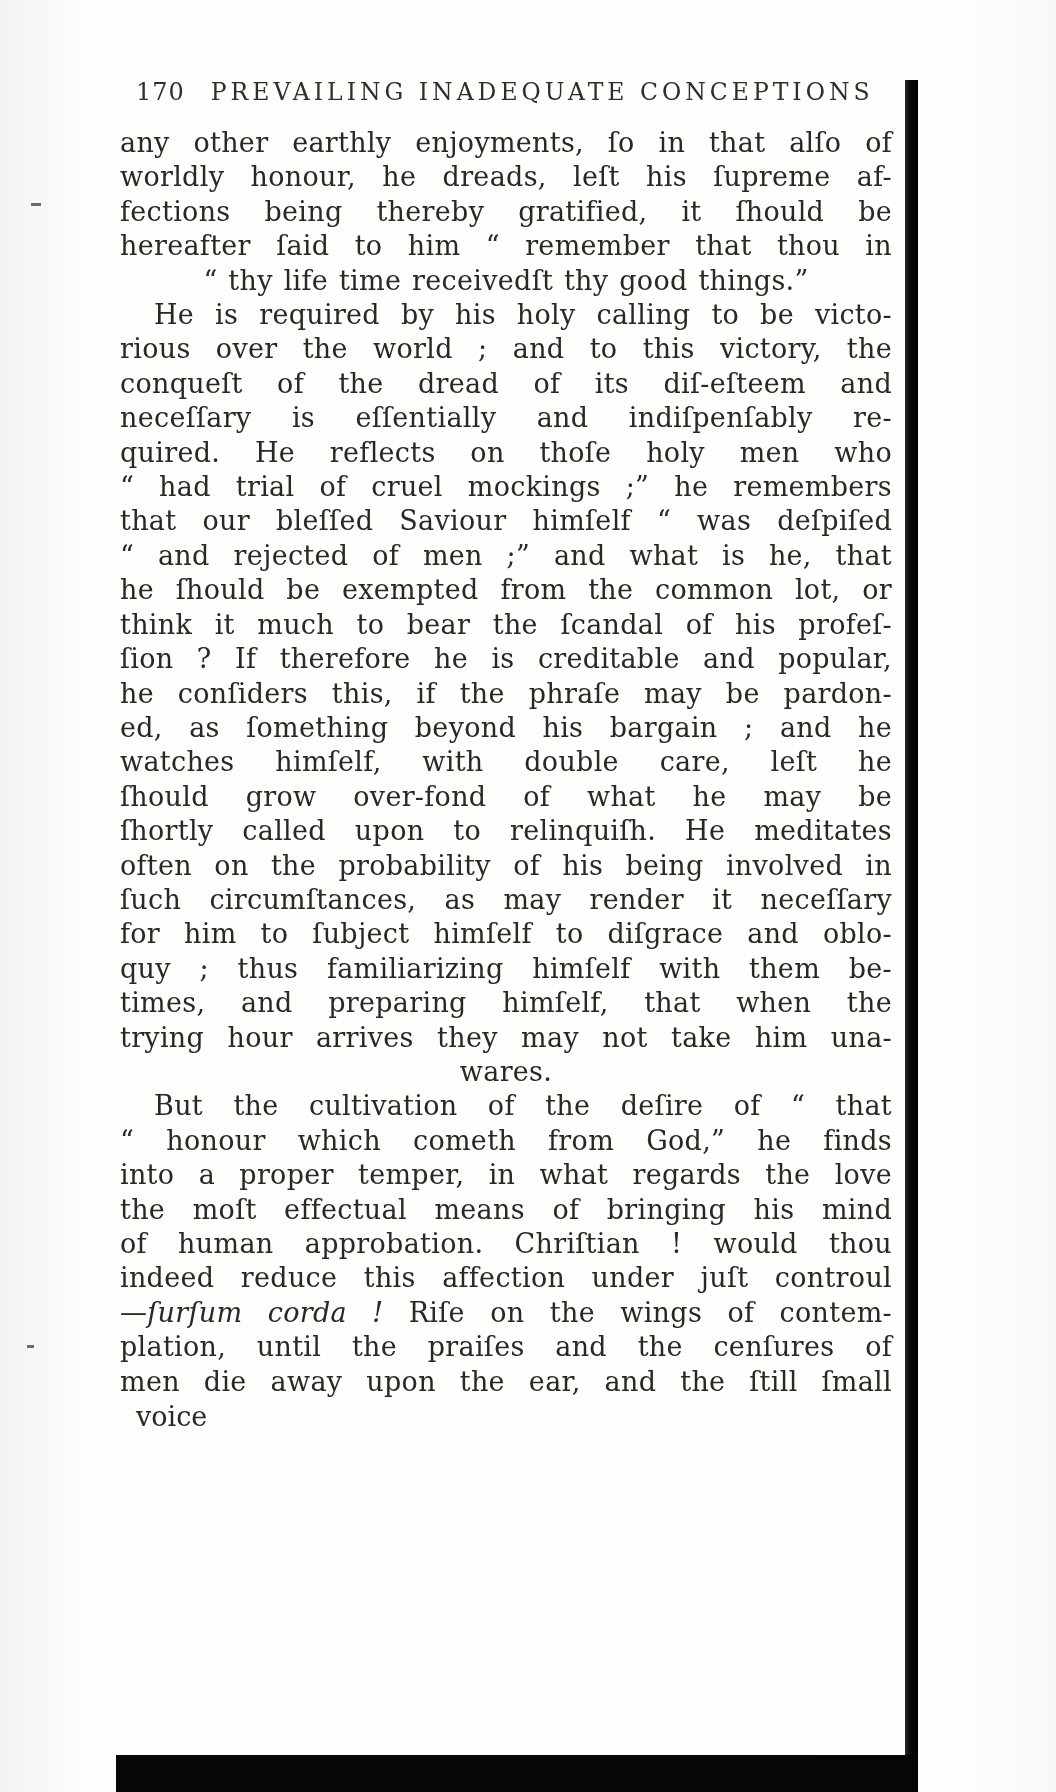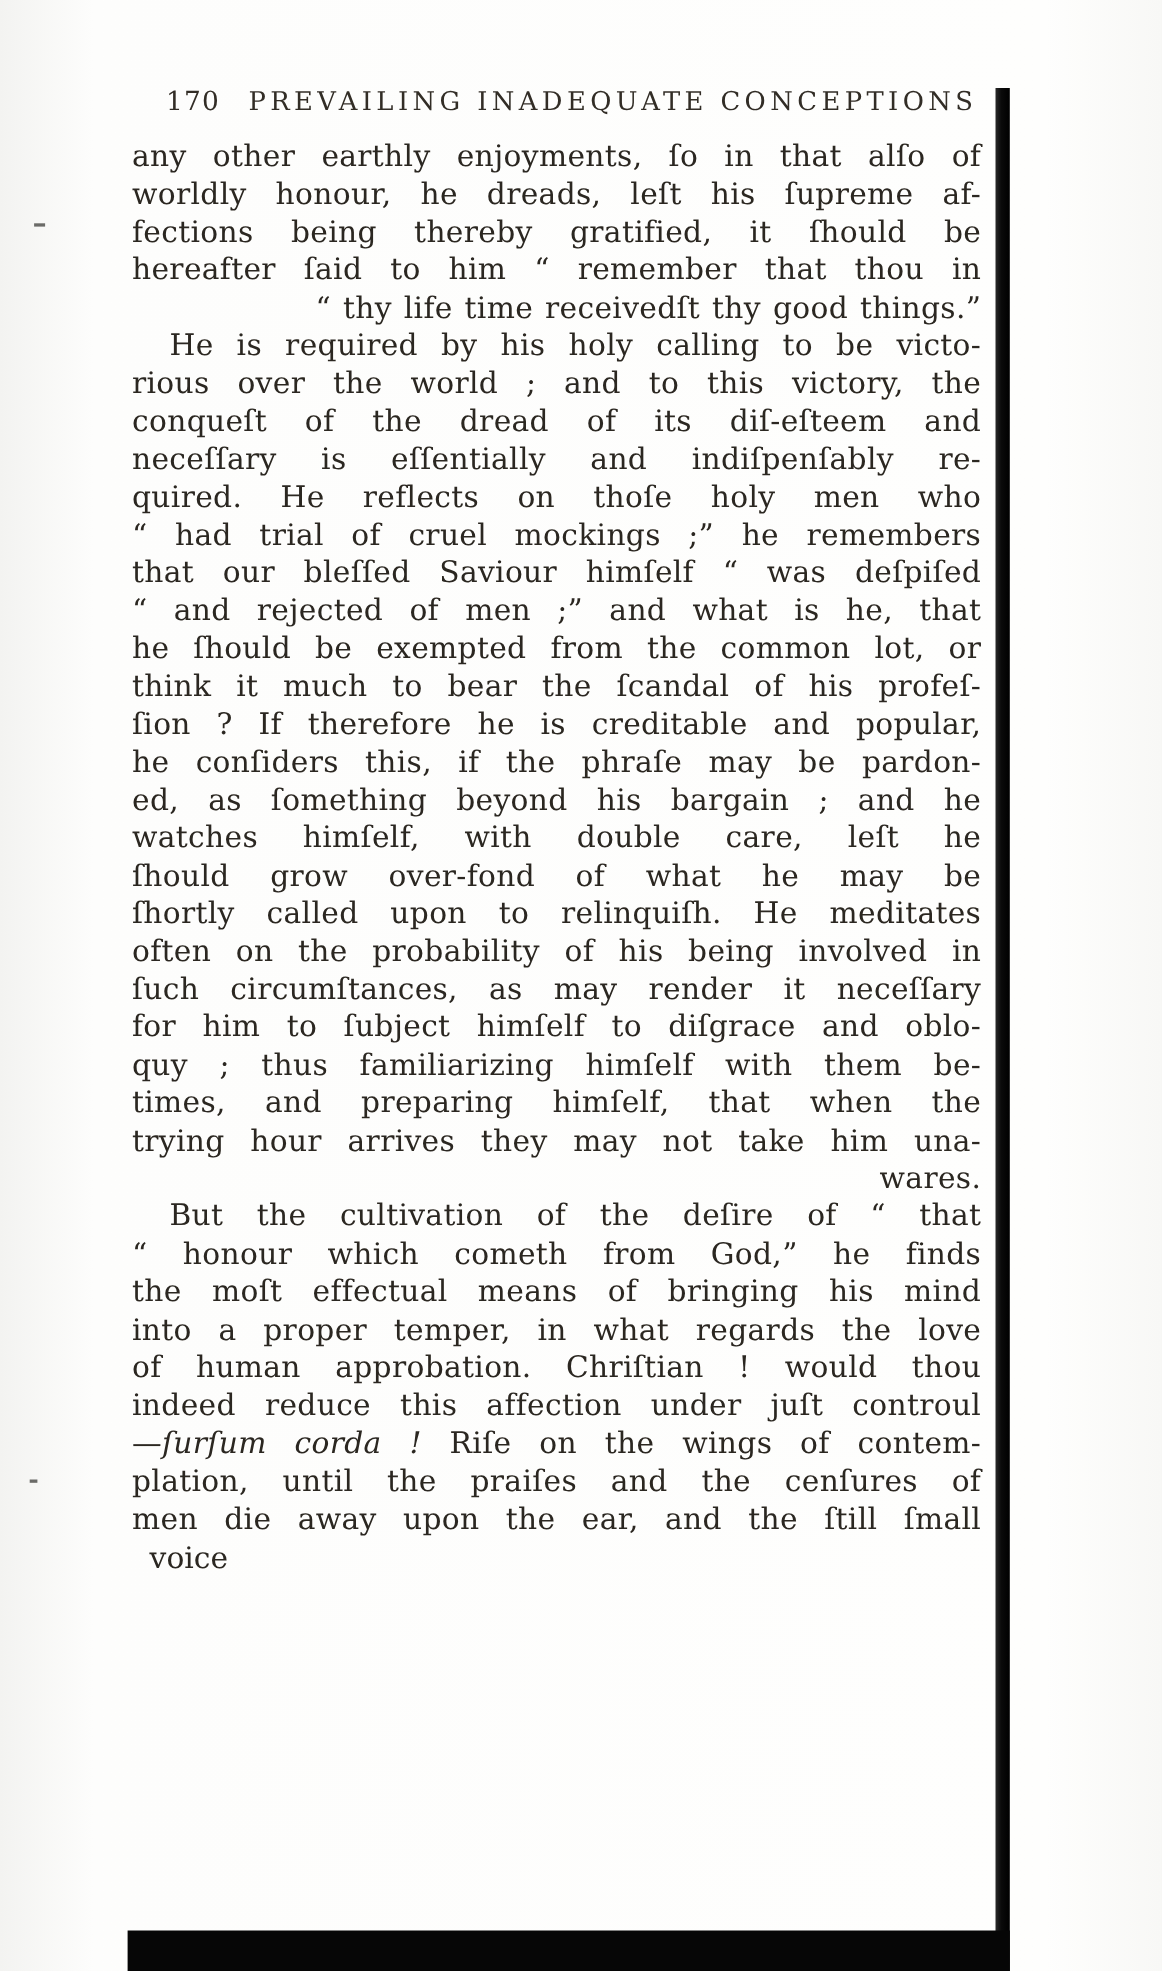--- a/index.html
+++ b/index.html
@@ -14,41 +14,40 @@
     width: 1056px; height: 1792px;
     background: linear-gradient(90deg, #f3f3f1 0%, #fdfdfc 8%, #fefefd 90%, #f8f8f6 100%);
     color: #2b2722;
   }
   .header {
     position: absolute;
     top: 78px; left: 136px; width: 772px;
     display: flex; align-items: baseline;
     white-space: nowrap;
     color: #322d26;
-    margin-left: 15px;
   }
   .pagenum {
     font-size: 24px;
     letter-spacing: 1px;
     margin-right: 26px;
   }
   .running-title {
     font-size: 23.5px;
     letter-spacing: 4px;
   }
   .body {
     position: absolute;
     top: 126px; left: 120px; width: 772px;
     font-size: 27px;
     line-height: 34.4px;
     letter-spacing: 0.3px;
     word-spacing: 2px;
     color: #2b2721;
   }
-  .line { text-align: right; }
+  .line { text-align: center; }
   .line.just { text-align: justify; text-align-last: justify; text-justify: inter-word; }
   .line.indent { text-indent: 34px; }
   .italic { font-style: italic; }
   .catchword {
     position: absolute;
     top: 1401px; left: 136px; width: 740px;
     text-align: left;
     font-size: 27px;
     color: #2b2721;
   }
@@ -102,22 +101,22 @@
       <div class="line just"><span>ſhortly called upon to relinquiſh. He meditates</span></div>
       <div class="line just"><span>often on the probability of his being involved in</span></div>
       <div class="line just"><span>ſuch circumſtances, as may render it neceſſary</span></div>
       <div class="line just"><span>for him to ſubject himſelf to diſgrace and oblo-</span></div>
       <div class="line just"><span>quy ; thus familiarizing himſelf with them be-</span></div>
       <div class="line just"><span>times, and preparing himſelf, that when the</span></div>
       <div class="line just"><span>trying hour arrives they may not take him una-</span></div>
       <div class="line"><span>wares.</span></div>
       <div class="line just indent"><span>But the cultivation of the deſire of “ that</span></div>
       <div class="line just"><span>“ honour which cometh from God,” he finds</span></div>
+      <div class="line just"><span>into a proper temper, in what regards the love</span></div>
       <div class="line just"><span>the moſt effectual means of bringing his mind</span></div>
-      <div class="line just"><span>into a proper temper, in what regards the love</span></div>
       <div class="line just"><span>of human approbation. Chriſtian ! would thou</span></div>
       <div class="line just"><span>indeed reduce this affection under juſt controul</span></div>
       <div class="line just"><span>—</span><span class="italic">ſurſum corda !</span><span> Riſe on the wings of contem-</span></div>
       <div class="line just"><span>plation, until the praiſes and the cenſures of</span></div>
       <div class="line just"><span>men die away upon the ear, and the ſtill ſmall</span></div>
     </div>
 
   <div class="catchword">voice</div>
 
   <div class="scan-bar-right"></div>

